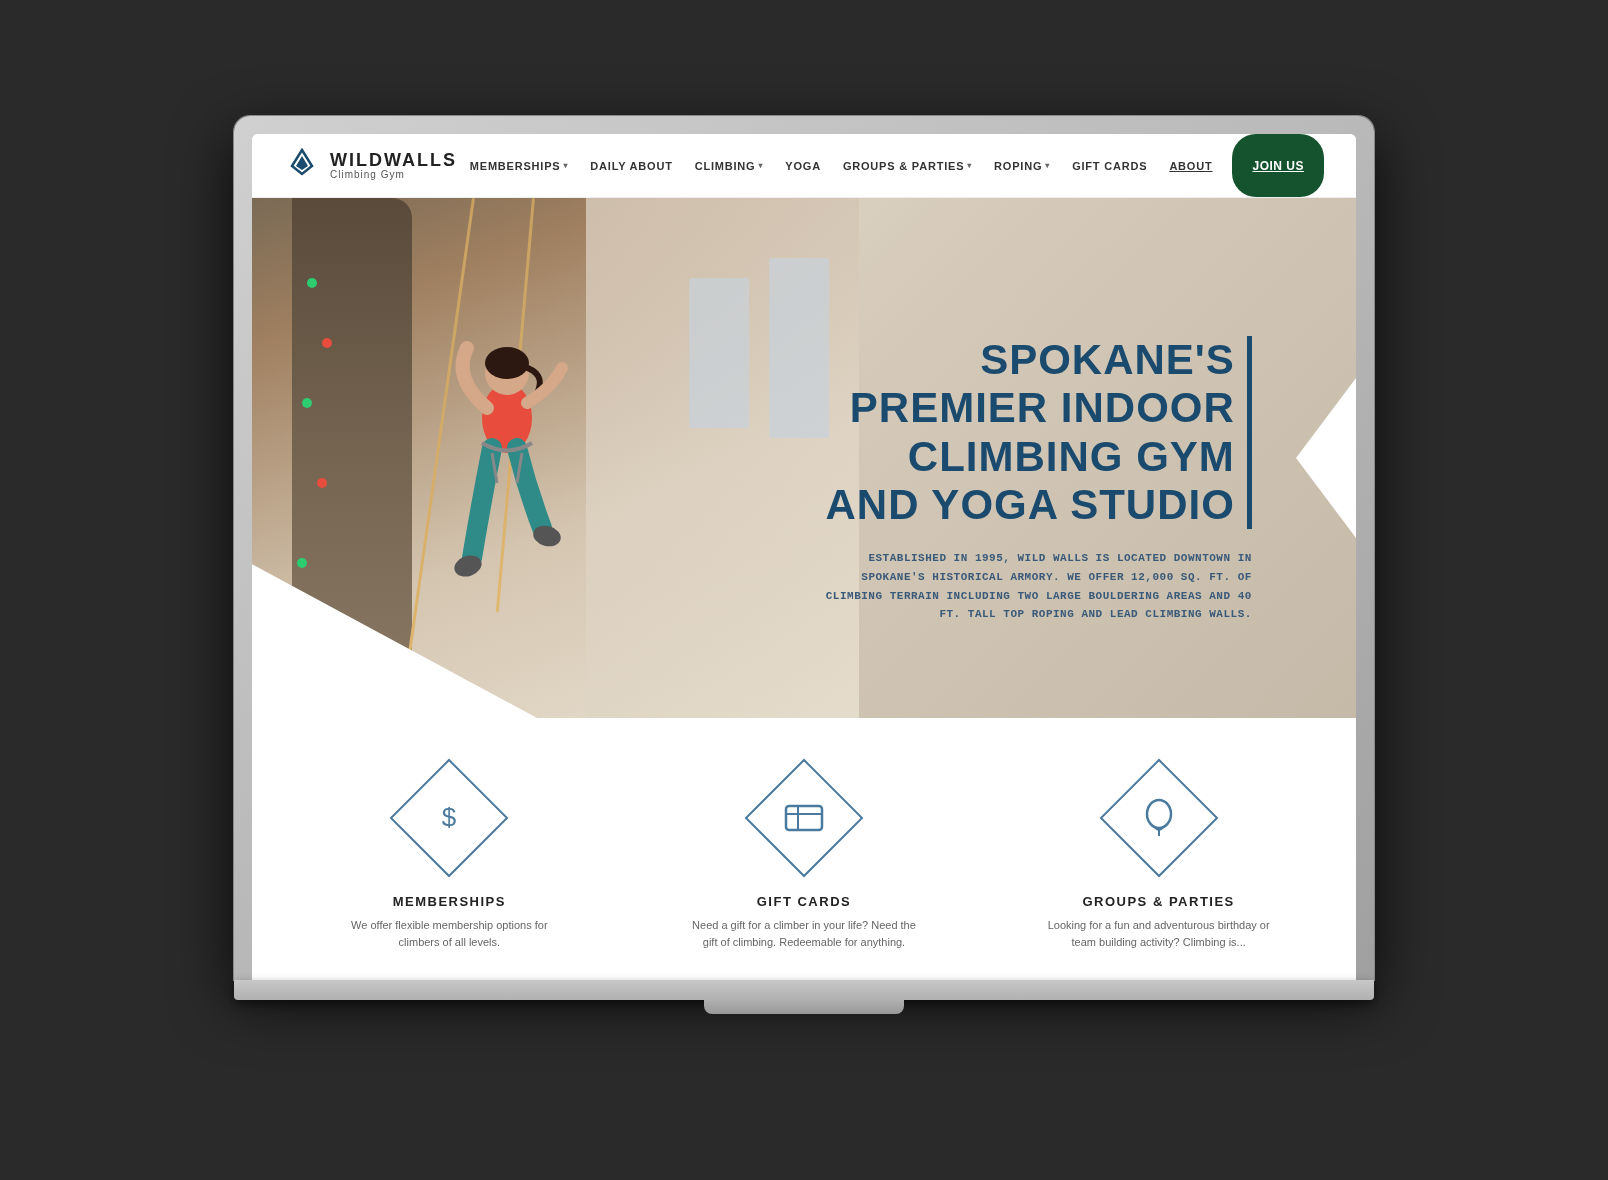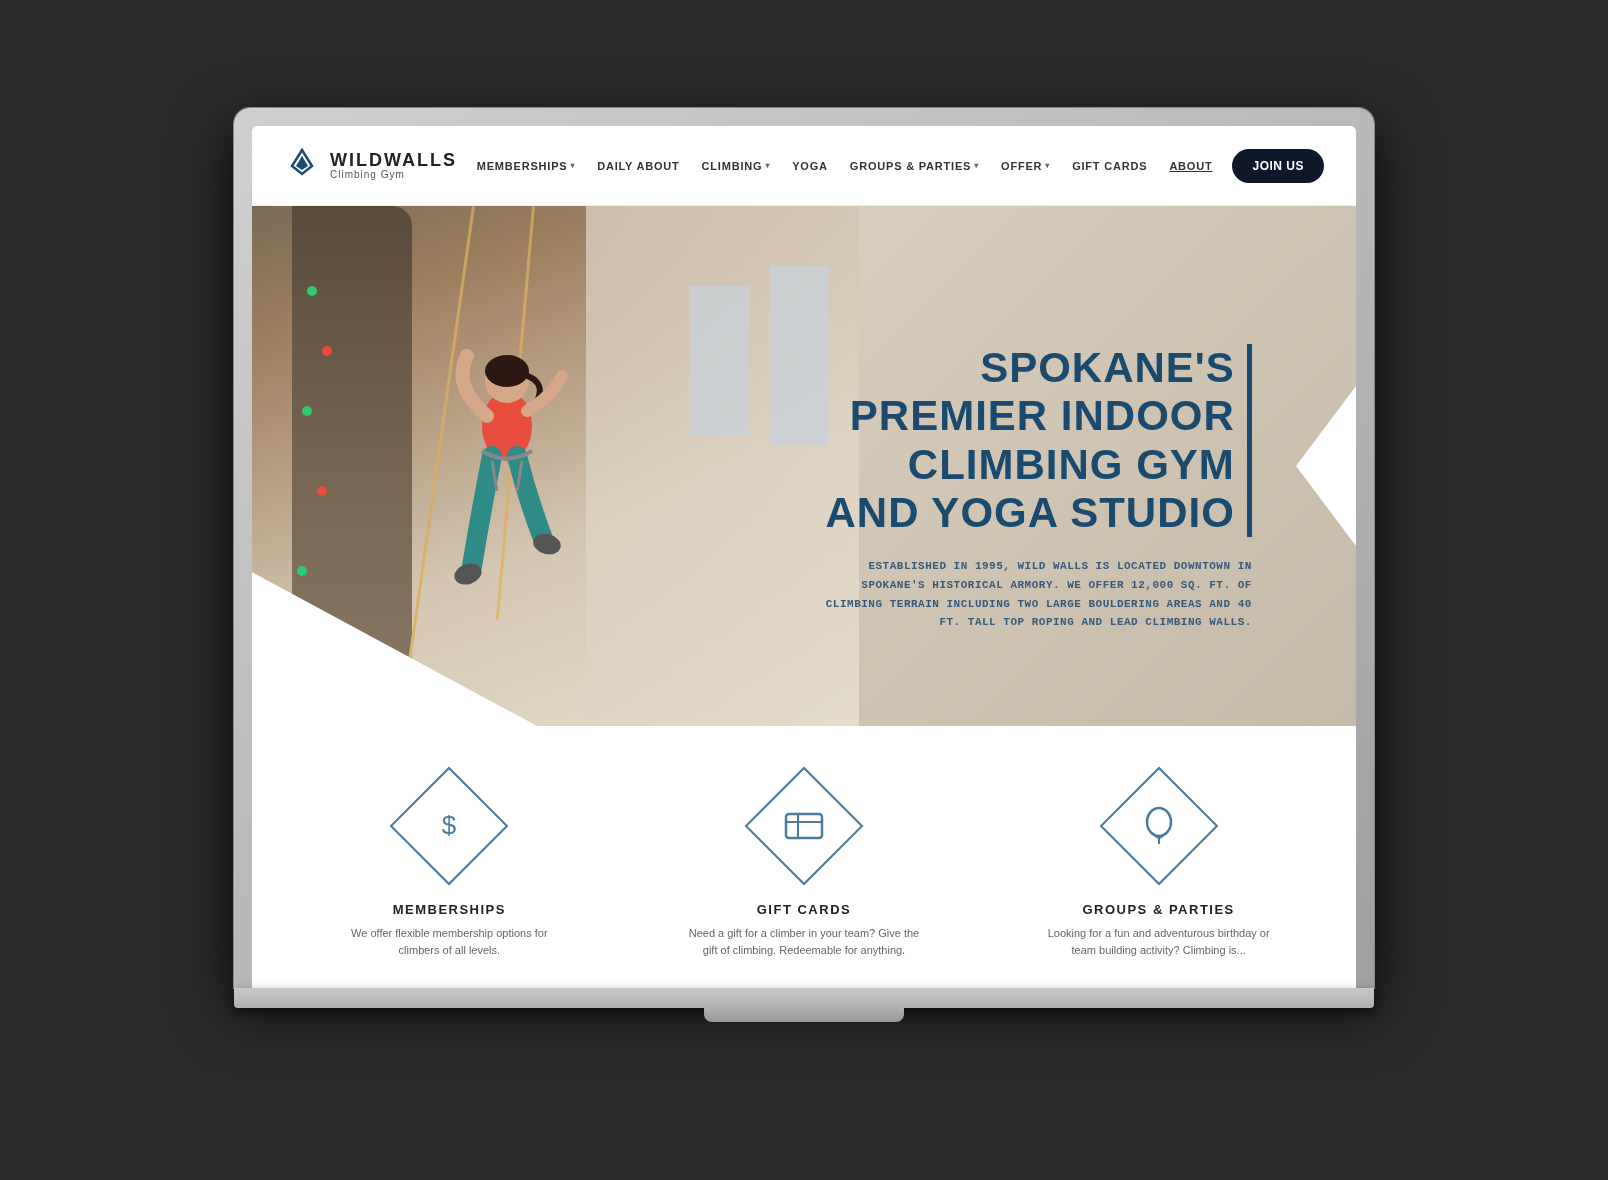--- a/index.html
+++ b/index.html
@@ -44,24 +44,23 @@
       background: linear-gradient(180deg, #b0b0b0, #999);
       height: 14px;
       width: 200px;
       margin: 0 auto;
       border-radius: 0 0 8px 8px;
     }
 
     
     .navbar {
       display: flex;
-      align-items: center;
       background: #fff;
       padding: 0 32px;
-      height: 80px;
+      height: 64px;
       border-bottom: 1px solid #eee;
     }
 
     .logo-area {
       display: flex;
       align-items: center;
       gap: 10px;
       margin-right: auto;
     }
 
@@ -112,31 +111,32 @@
     .nav-links li a.underline-link {
       text-decoration: underline;
     }
 
     .nav-chevron {
       font-size: 8px;
       color: #666;
     }
 
     .btn-join {
-      background: #0f172a;
+      background: #14532d;
       color: #fff;
       border: none;
       border-radius: 24px;
       padding: 10px 20px;
       font-size: 12px;
       font-weight: 800;
       letter-spacing: 0.5px;
       cursor: pointer;
       margin-left: 12px;
       white-space: nowrap;
+      text-decoration: underline;
     }
 
     
     .hero {
       position: relative;
       width: 100%;
       height: 520px;
       background: linear-gradient(135deg, #e8e0d5 0%, #d4c9b8 50%, #c5baa8 100%);
       overflow: hidden;
       display: flex;
@@ -359,21 +359,21 @@
             </a>
           </li>
           <li>
             <a href="#">
               <span>GROUPS &amp; PARTIES</span>
               <span class="nav-chevron">▾</span>
             </a>
           </li>
           <li>
             <a href="#">
-              <span>OFFER</span>
+              <span>ROPING</span>
               <span class="nav-chevron">▾</span>
             </a>
           </li>
           <li>
             <a href="#">
               <span>GIFT CARDS</span>
             </a>
           </li>
           <li>
             <a href="#" class="underline-link">
@@ -465,21 +465,21 @@
         <div class="card-item">
           <div class="diamond-icon">
             <div class="diamond-border"></div>
             <svg width="40" height="32" viewBox="0 0 40 32">
               <rect x="2" y="4" width="36" height="24" rx="3" ry="3" fill="none" stroke="#4a7a9e" stroke-width="2.5"></rect>
               <line x1="2" y1="12" x2="38" y2="12" stroke="#4a7a9e" stroke-width="2"></line>
               <line x1="14" y1="4" x2="14" y2="28" stroke="#4a7a9e" stroke-width="2"></line>
             </svg>
           </div>
           <div class="card-title">GIFT CARDS</div>
-          <div class="card-desc">Need a gift for a climber in your team? Give the gift of climbing. Redeemable for anything.</div>
+          <div class="card-desc">Need a gift for a climber in your life? Need the gift of climbing. Redeemable for anything.</div>
         </div>
 
 
         <div class="card-item">
           <div class="diamond-icon">
             <div class="diamond-border"></div>
             <svg width="36" height="40" viewBox="0 0 36 40">
               <ellipse cx="18" cy="16" rx="12" ry="14" fill="none" stroke="#4a7a9e" stroke-width="2.5"></ellipse>
               <line x1="18" y1="30" x2="18" y2="38" stroke="#4a7a9e" stroke-width="2"></line>
               <path d="M14 30 Q18 34 22 30" stroke="#4a7a9e" stroke-width="1.5" fill="none"></path>

